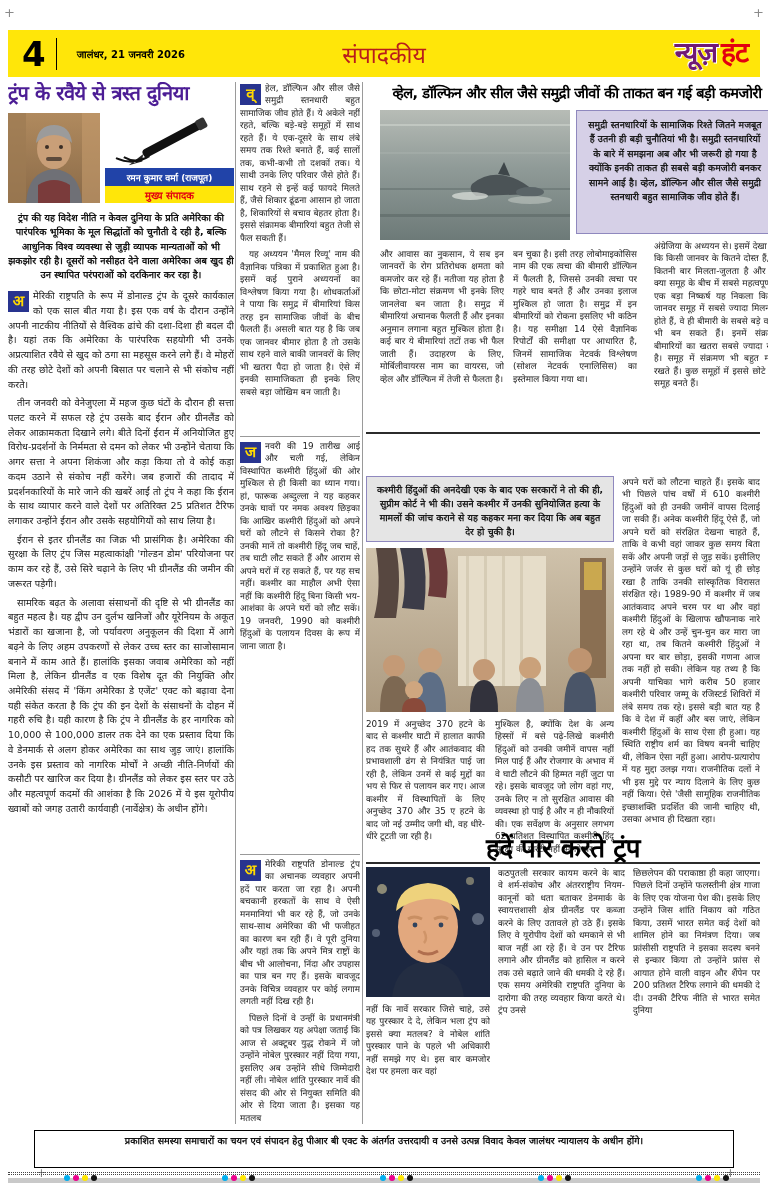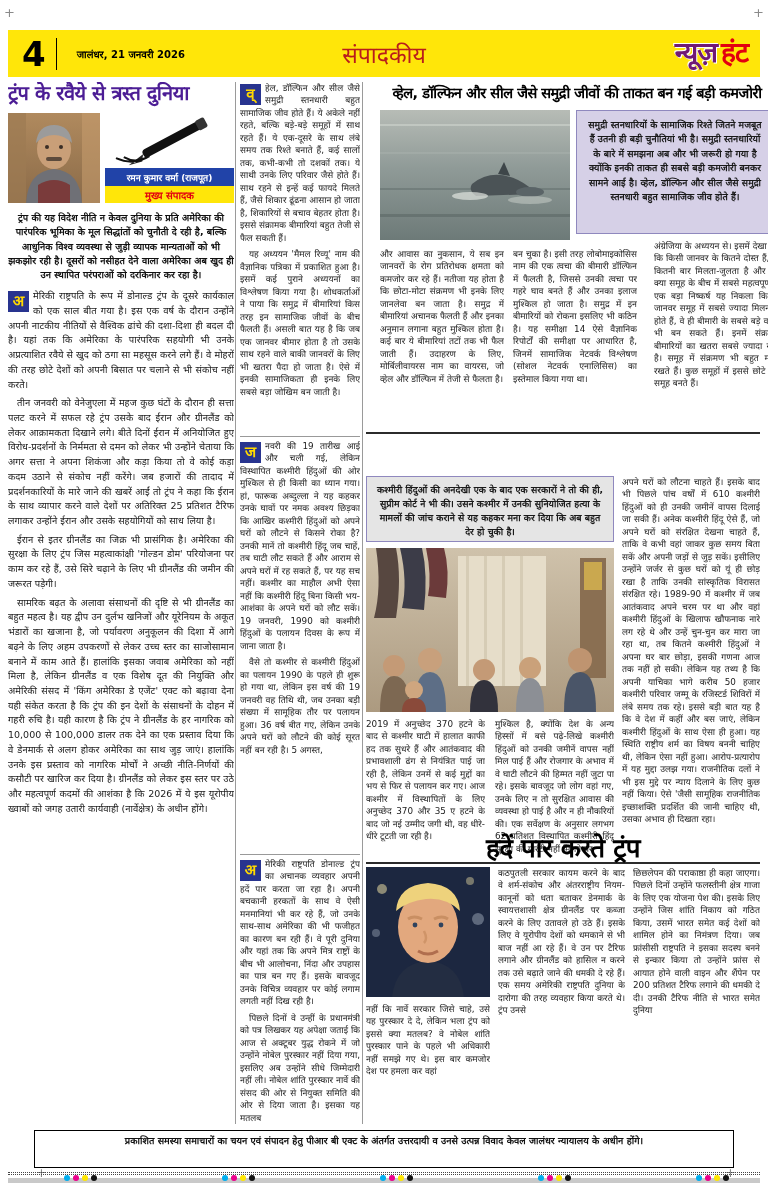--- a/index.html
+++ b/index.html
@@ -177,21 +177,20 @@
       <p>सामरिक बढ़त के अलावा संसाधनों की दृष्टि से भी ग्रीनलैंड का बहुत महत्व है। यह द्वीप उन दुर्लभ खनिजों और यूरेनियम के अकूत भंडारों का खजाना है, जो पर्यावरण अनुकूलन की दिशा में आगे बढ़ने के लिए अहम उपकरणों से लेकर उच्च स्तर का साजोसामान बनाने में काम आते हैं। हालांकि इसका जवाब अमेरिका को नहीं मिला है, लेकिन ग्रीनलैंड व एक विशेष दूत की नियुक्ति और अमेरिकी संसद में 'किंग अमेरिका डे एजेंट' एक्ट को बढ़ावा देना यही संकेत करता है कि ट्रंप की इन देशों के संसाधनों के दोहन में गहरी रुचि है। यही कारण है कि ट्रंप ने ग्रीनलैंड के हर नागरिक को 10,000 से 100,000 डालर तक देने का एक प्रस्ताव दिया कि वे डेनमार्क से अलग होकर अमेरिका का साथ जुड़ जाएं। हालांकि उनके इस प्रस्ताव को नागरिक मोर्चों ने अच्छी नीति-निर्णयों की कसौटी पर खारिज कर दिया है। ग्रीनलैंड को लेकर इस स्तर पर उठे और महत्वपूर्ण कदमों की आशंका है कि 2026 में ये इस यूरोपीय ख्वाबों को जगह उतारी कार्यवाही (नार्वेक्षेत्र) के अधीन होंगे।</p>
     </div>
   </div>
 
   <div class="midcol-seg seg1 bodytxt">
     <p class="first"><span class="dropcap">व्</span><span>हेल, डॉल्फिन और सील जैसे समुद्री स्तनधारी बहुत सामाजिक जीव होते हैं। ये अकेले नहीं रहते, बल्कि बड़े-बड़े समूहों में साथ रहते हैं। ये एक-दूसरे के साथ लंबे समय तक रिश्ते बनाते हैं, कई सालों तक, कभी-कभी तो दशकों तक। ये साथी उनके लिए परिवार जैसे होते हैं। साथ रहने से इन्हें कई फायदे मिलते हैं, जैसे शिकार ढूंढना आसान हो जाता है, शिकारियों से बचाव बेहतर होता है। इससे संक्रामक बीमारियां बहुत तेजी से फैल सकती हैं।</span></p>
     <p>यह अध्ययन 'मैमल रिव्यू' नाम की वैज्ञानिक पत्रिका में प्रकाशित हुआ है। इसमें कई पुराने अध्ययनों का विश्लेषण किया गया है। शोधकर्ताओं ने पाया कि समुद्र में बीमारियां किस तरह इन सामाजिक जीवों के बीच फैलती हैं। असली बात यह है कि जब एक जानवर बीमार होता है तो उसके साथ रहने वाले बाकी जानवरों के लिए भी खतरा पैदा हो जाता है। ऐसे में इनकी सामाजिकता ही इनके लिए सबसे बड़ा जोखिम बन जाती है।</p>
   </div>
   <div class="midcol-seg seg2 bodytxt">
     <p class="first"><span class="dropcap">ज</span><span>नवरी की 19 तारीख आई और चली गई, लेकिन विस्थापित कश्मीरी हिंदुओं की ओर मुश्किल से ही किसी का ध्यान गया। हां, फारूक अब्दुल्ला ने यह कहकर उनके घावों पर नमक अवश्य छिड़का कि आखिर कश्मीरी हिंदुओं को अपने घरों को लौटने से किसने रोका है? उनकी मानें तो कश्मीरी हिंदू जब चाहें, तब घाटी लौट सकते हैं और आराम से अपने घरों में रह सकते हैं, पर यह सच नहीं। कश्मीर का माहौल अभी ऐसा नहीं कि कश्मीरी हिंदू बिना किसी भय-आशंका के अपने घरों को लौट सकें। 19 जनवरी, 1990 को कश्मीरी हिंदुओं के पलायन दिवस के रूप में जाना जाता है।</span></p>
-    <p>वैसे तो कश्मीर से कश्मीरी हिंदुओं का पलायन 1990 के पहले ही शुरू हो गया था, लेकिन इस वर्ष की 19 जनवरी वह तिथि थी, जब उनका बड़ी संख्या में सामूहिक तौर पर पलायन हुआ। 36 वर्ष बीत गए, लेकिन उनके अपने घरों को लौटने की कोई सूरत नहीं बन रही है। 5 अगस्त,</p>
   </div>
   <div class="midcol-seg seg3 bodytxt">
     <p class="first"><span class="dropcap">अ</span><span>मेरिकी राष्ट्रपति डोनाल्ड ट्रंप का अचानक व्यवहार अपनी हदें पार करता जा रहा है। अपनी बचकानी हरकतों के साथ वे ऐसी मनमानियां भी कर रहे हैं, जो उनके साथ-साथ अमेरिका की भी फजीहत का कारण बन रही हैं। वे पूरी दुनिया और यहां तक कि अपने मित्र राष्ट्रों के बीच भी आलोचना, निंदा और उपहास का पात्र बन गए हैं। इसके बावजूद उनके विचित्र व्यवहार पर कोई लगाम लगती नहीं दिख रही है।</span></p>
     <p>पिछले दिनों वे उन्हीं के प्रधानमंत्री को पत्र लिखकर यह अपेक्षा जताई कि आज से अक्टूबर युद्ध रोकने में जो उन्होंने नोबेल पुरस्कार नहीं दिया गया, इसलिए अब उन्होंने सीधे जिम्मेदारी नहीं ली। नोबेल शांति पुरस्कार नार्वे की संसद की ओर से नियुक्त समिति की ओर से दिया जाता है। इसका यह मतलब</p>
   </div>
 
   <div class="right-region">
 
     <div class="whale">
       <div class="art-headline w-headline">व्हेल, डॉल्फिन और सील जैसे समुद्री जीवों की ताकत  बन गई बड़ी कमजोरी</div>

